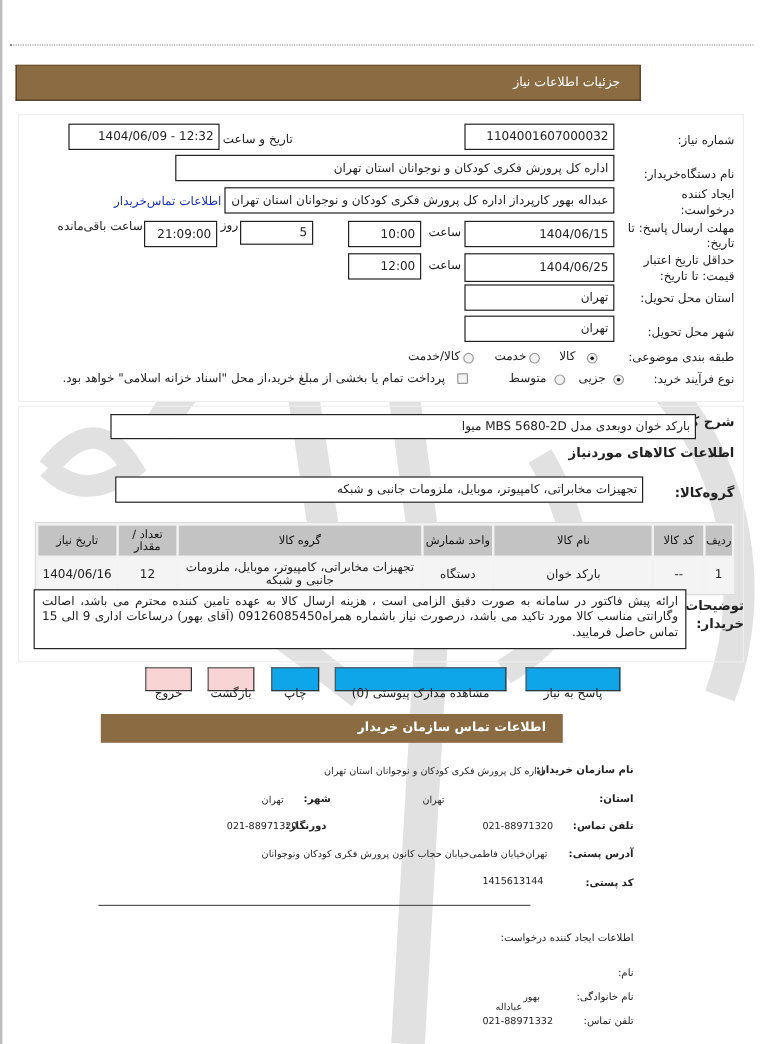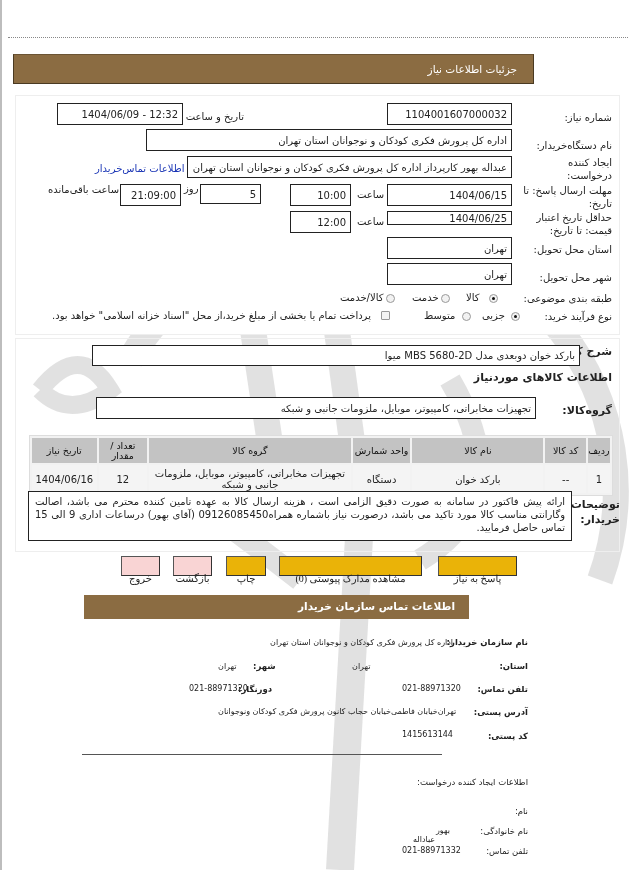--- a/index.html
+++ b/index.html
@@ -19,21 +19,21 @@
   .link { position: absolute; color: #1a35b5; font-size: 10px; white-space: nowrap; }
   .radio { position: absolute; width: 9px; height: 9px; border-radius: 50%; border: 1px solid #999; background: #f2f2f2; }
   .radio.on::after { content: ""; position: absolute; left: 2px; top: 2px; width: 3px; height: 3px; border-radius: 50%; background: #111; }
   .check { position: absolute; width: 9px; height: 9px; border: 1px solid #999; background: #f4f4f4; border-radius: 1px; }
   .title-lbl { position: absolute; font-weight: bold; font-size: 11px; white-space: nowrap; }
   table.items { position: absolute; left: 29px; top: 435px; width: 584px; border-collapse: separate; border-spacing: 2px; background: #f2f2f2; border: 1px solid #ddd; direction: rtl; }
   table.items th { background: #c3c3c3; font-weight: normal; font-size: 9.5px; color: #111; height: 25px; text-align: center; line-height: 10px; }
   table.items td { background: #f4f4f4; font-size: 10px; text-align: center; height: 28px; line-height: 11px; }
   .desc-box { position: absolute; left: 28px; top: 491px; width: 544px; height: 50px; border: 1px solid #222; background: #fff; font-size: 10px; line-height: 13px; padding: 3px 6px; text-align: justify; direction: rtl; }
   .btn { position: absolute; height: 20px; font-size: 10px; display: flex; align-items: flex-start; justify-content: center; padding-top: 16px; border: 1px solid #555; border-right-color: #333; border-bottom-color: #333; white-space: nowrap; }
-  .btn.green { background: #eab308; font-family: Liberation Serif, serif; }
+  .btn.green { background: #0ea5e9; }
   .btn.pink { background: #f9d4d4; }
   .contact-bar { position: absolute; left: 84px; top: 595px; width: 385px; height: 24px; background: #8b6c42; }
   .contact-bar span { position: absolute; right: 14px; top: 5px; color: #fff; font-weight: bold; font-size: 10.5px; }
   .c-lbl { position: absolute; font-size: 8.5px; font-weight: bold; white-space: nowrap; }
   .c-val { position: absolute; font-size: 8px; white-space: nowrap; }
   .hr2 { position: absolute; left: 82px; top: 754px; width: 360px; border-top: 1px solid #555; }
   
   .wm { position: absolute; pointer-events: none; }
 </style>
 </head>
@@ -77,21 +77,21 @@
 <div class="lbl wrap" style="right:22px;top:184px;width:100px;">مهلت ارسال پاسخ: تا تاریخ:</div>
 <div class="box ltr" style="left:387px;top:184px;width:125px;height:22px;">1404/06/15</div>
 <div class="lbl" style="left:357px;top:189px;">ساعت</div>
 <div class="box ltr" style="left:290px;top:184px;width:61px;height:22px;">10:00</div>
 <div class="box ltr" style="left:200px;top:184px;width:61px;height:20px;">5</div>
 <div class="lbl" style="left:184px;top:183px;">روز</div>
 <div class="box ltr" style="left:120px;top:184px;width:61px;height:22px;">21:09:00</div>
 <div class="lbl" style="left:48px;top:184px;">ساعت باقی‌مانده</div>
 
 <div class="lbl wrap" style="right:22px;top:211px;width:100px;">حداقل تاریخ اعتبار قیمت: تا تاریخ:</div>
-<div class="box ltr" style="left:387px;top:211px;width:125px;height:14px;padding-left:23px;">1404/06/25</div>
+<div class="box ltr" style="left:387px;top:211px;width:125px;height:24px;padding-left:23px;">1404/06/25</div>
 <div class="lbl" style="left:357px;top:216px;">ساعت</div>
 <div class="box ltr" style="left:290px;top:211px;width:61px;height:22px;">12:00</div>
 
 <div class="lbl" style="right:22px;top:244px;">استان محل تحویل:</div>
 <div class="box rtl" style="left:387px;top:237px;width:125px;height:22px;">تهران</div>
 
 <div class="lbl" style="right:22px;top:272px;">شهر محل تحویل:</div>
 <div class="box rtl" style="left:387px;top:263px;width:125px;height:22px;">تهران</div>
 
 <div class="lbl" style="right:22px;top:293px;">طبقه بندی موضوعی:</div>

